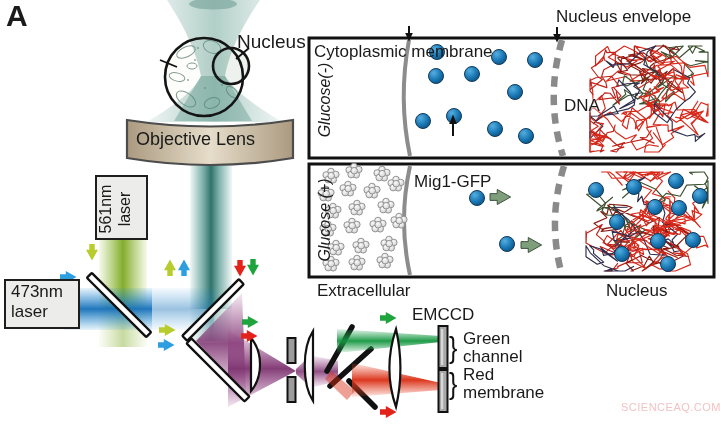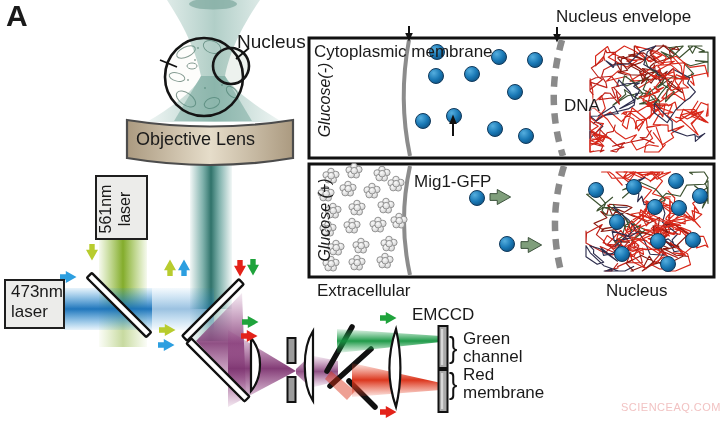--- a/index.html
+++ b/index.html
@@ -414,21 +414,21 @@
   </svg>
 
   <div class="lbl" style="left:6px;top:0;font-size:30px;font-weight:bold;">A</div>
   <div class="lbl" style="left:237px;top:32px;font-size:19px;">Nucleus</div>
   <div class="lbl" style="left:127px;top:130px;width:137px;text-align:center;font-size:18px;">Objective Lens</div>
 
   <div class="laser-box" style="left:95px;top:175px;width:53px;height:65px;">
     <div class="laser-v-txt">561nm
 laser</div>
   </div>
-  <div class="laser-box" style="left:4px;top:279px;width:61px;height:50px;">
+  <div class="laser-box" style="left:4px;top:279px;width:76px;height:50px;">
     <div class="laser-h-txt">473nm
 laser</div>
   </div>
 
   <div class="lbl" style="left:314px;top:7px;font-size:17px;margin-top:36px;">Cytoplasmic membrane</div>
   <div class="lbl" style="left:556px;top:8px;font-size:17px;">Nucleus envelope</div>
 
   <div class="lbl rot" style="left:316px;top:150px;width:100px;font-size:16px;">Glucose(-)</div>
   <div class="lbl rot" style="left:316px;top:273px;width:106px;font-size:16px;">Glucose (+)</div>
 

